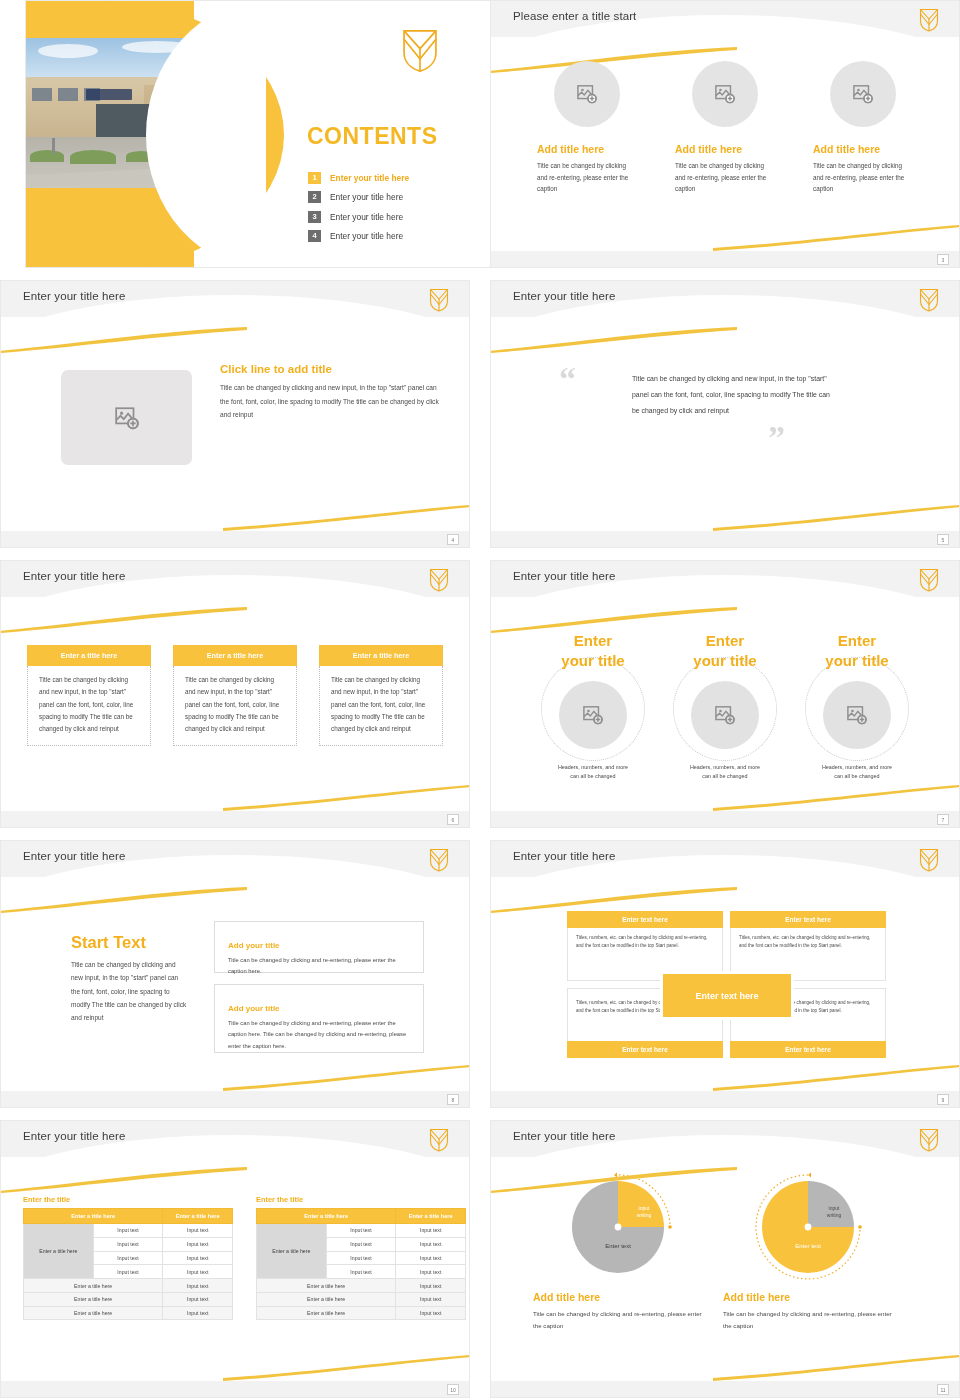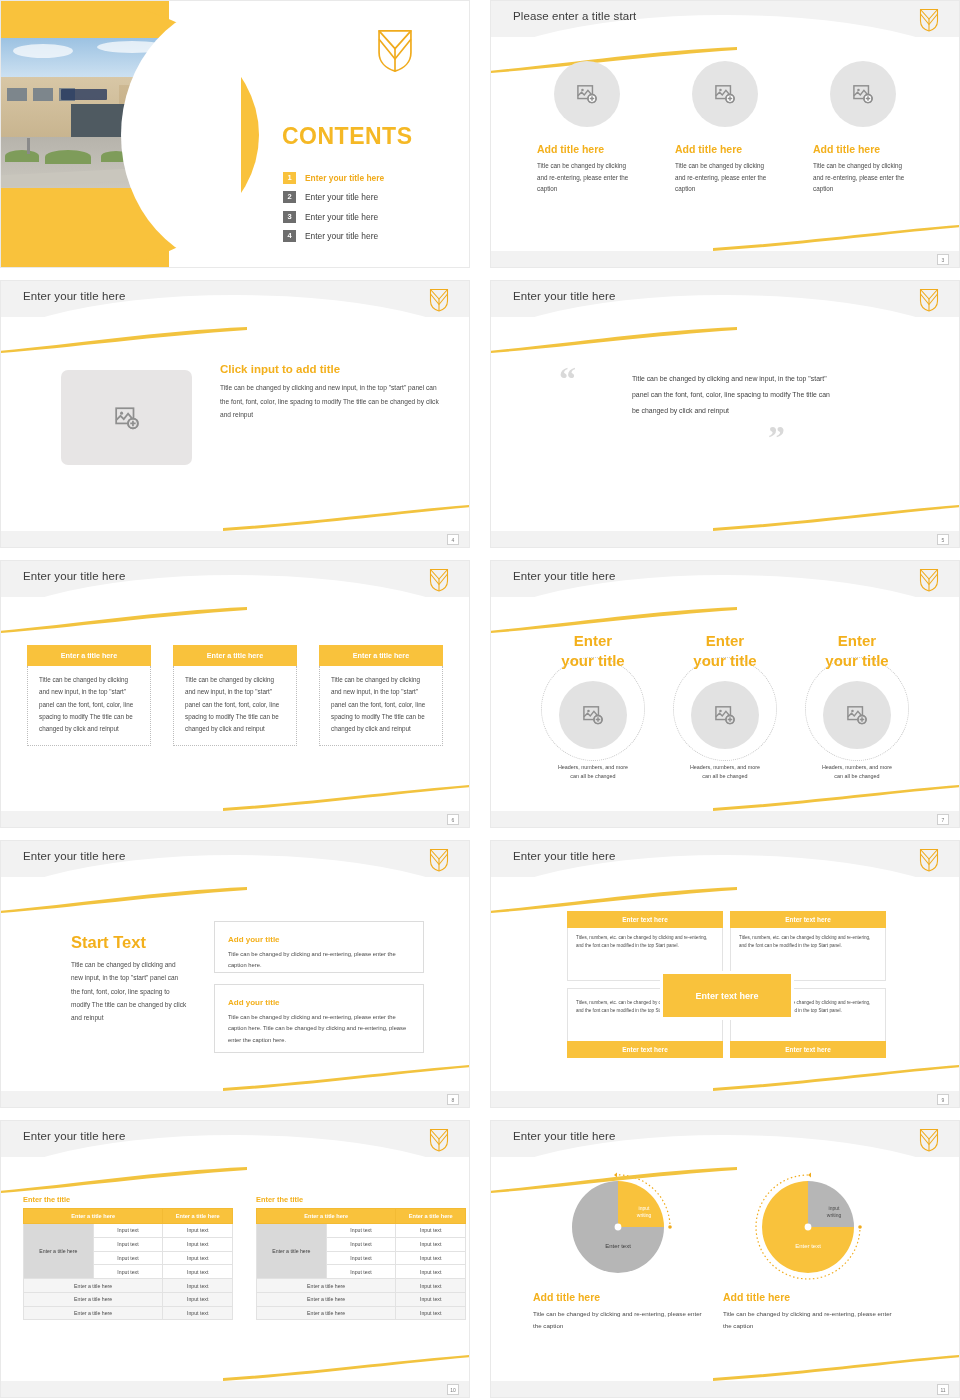--- a/index.html
+++ b/index.html
@@ -62,21 +62,21 @@
     position:absolute; left:0; bottom:0; width:100%; height:16px;
     background:#f2f2f2; z-index:3;
   }
   .pagenum {
     position:absolute; right:10px; bottom:2px;
     width:12px; height:11px; border:1px solid #cfcfcf; background:#fff;
     font-size:5px; color:#7a7a7a; line-height:10px; text-align:center; z-index:8;
   }
 
   
-  .cover { background:#fff; }
+  .cover { background:#fff;margin-left:25px; }
   .cover-blob {
     position:absolute; left:0; top:0; width:168px; height:268px;
     background:#f9c23c;
   }
   .cover-blob::after{
     content:""; position:absolute; right:-90px; top:0; width:180px; height:268px;
     background:#f9c23c;
     border-radius:0 100% 100% 0 / 0 50% 50% 0;
   }
   .cover-photo {
@@ -188,21 +188,21 @@
   }
   .c-cap { margin-top:14px; font-size:5.4px; color:#4a4a4a; line-height:1.7; position:relative; z-index:3;}
 
   
   .s7-left { position:absolute; left:70px; top:92px; width:118px; }
   .s7-h { font-size:16.5px; font-weight:bold; color:#f3b01c; }
   .s7-p { margin-top:6px; font-size:6.5px; color:#4a4a4a; line-height:2.05; }
   .s7-box {
     position:absolute; left:213px; width:210px;
     border:1px solid #dcdcdc;
-    padding:6px 13px 10px;
+    padding:12px 13px 10px;
   }
   .s7-b1 { top:80px; height:52px; }
   .s7-b2 { top:143px; height:69px; }
   .s7-bh { font-size:8px; font-weight:bold; color:#f3b01c; background:#fff;
            display:inline-block; padding-right:4px; margin-top:-14px; }
   .s7-bp { margin-top:3px; font-size:5.8px; color:#4a4a4a; line-height:1.95; }
 
   
   .m-wrap { position:absolute; left:76px; top:70px; width:320px; }
   .m-row { display:flex; gap:7px; }
@@ -418,21 +418,21 @@
           <rect x="2" y="2" width="16" height="14"></rect>
             <path d="M2 13 l4-4 3 3 4-5 5 6"></path>
           <circle cx="7" cy="6.5" r="1.4" fill="#8f8f8f" stroke="none"></circle>
           <circle cx="17.5" cy="16" r="4.5" fill="#e7e5e5"></circle>
             <circle cx="17.5" cy="16" r="4.5"></circle>
           <path d="M17.5 13.5 v5 M15 16 h5"></path>
         </svg>
       </span>
     </div>
     <div class="s3-txt">
-      <div class="s3-h">Click input to add title</div>
+      <div class="s3-h">Click line to add title</div>
       <div class="s3-p">Title can be changed by clicking and new input, in the top "start" panel can the font, font, color, line spacing to modify The title can be changed by click and reinput</div>
     </div>
     <div class="footer-band"></div>
     <div class="pagenum">4</div>
   </div>
 
   <div class="slide r2">
     <div class="hdr-band"></div>
     <div class="hdr-curve"></div>
     <div class="slide-title">Enter your title here</div>

